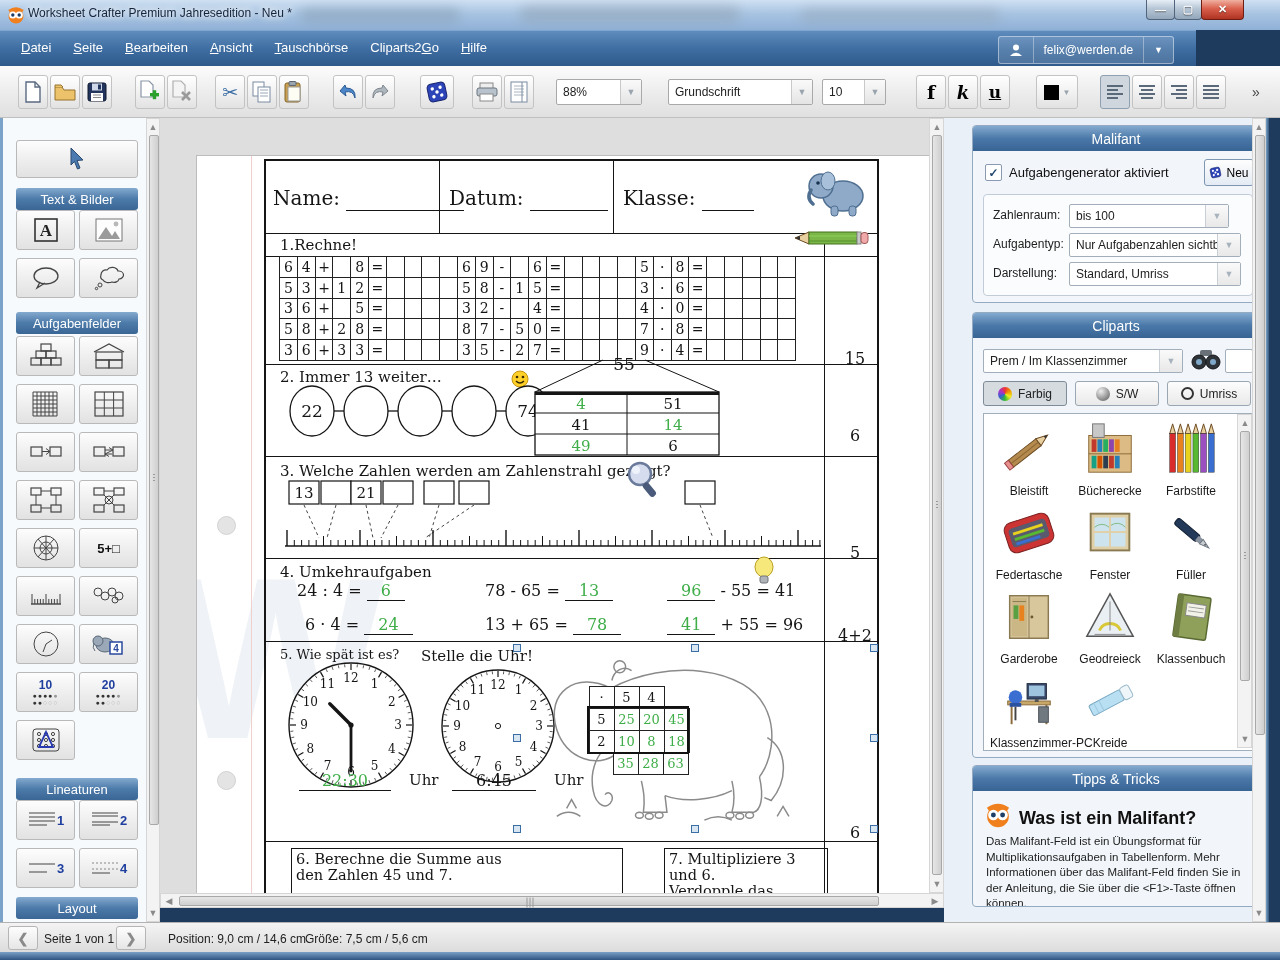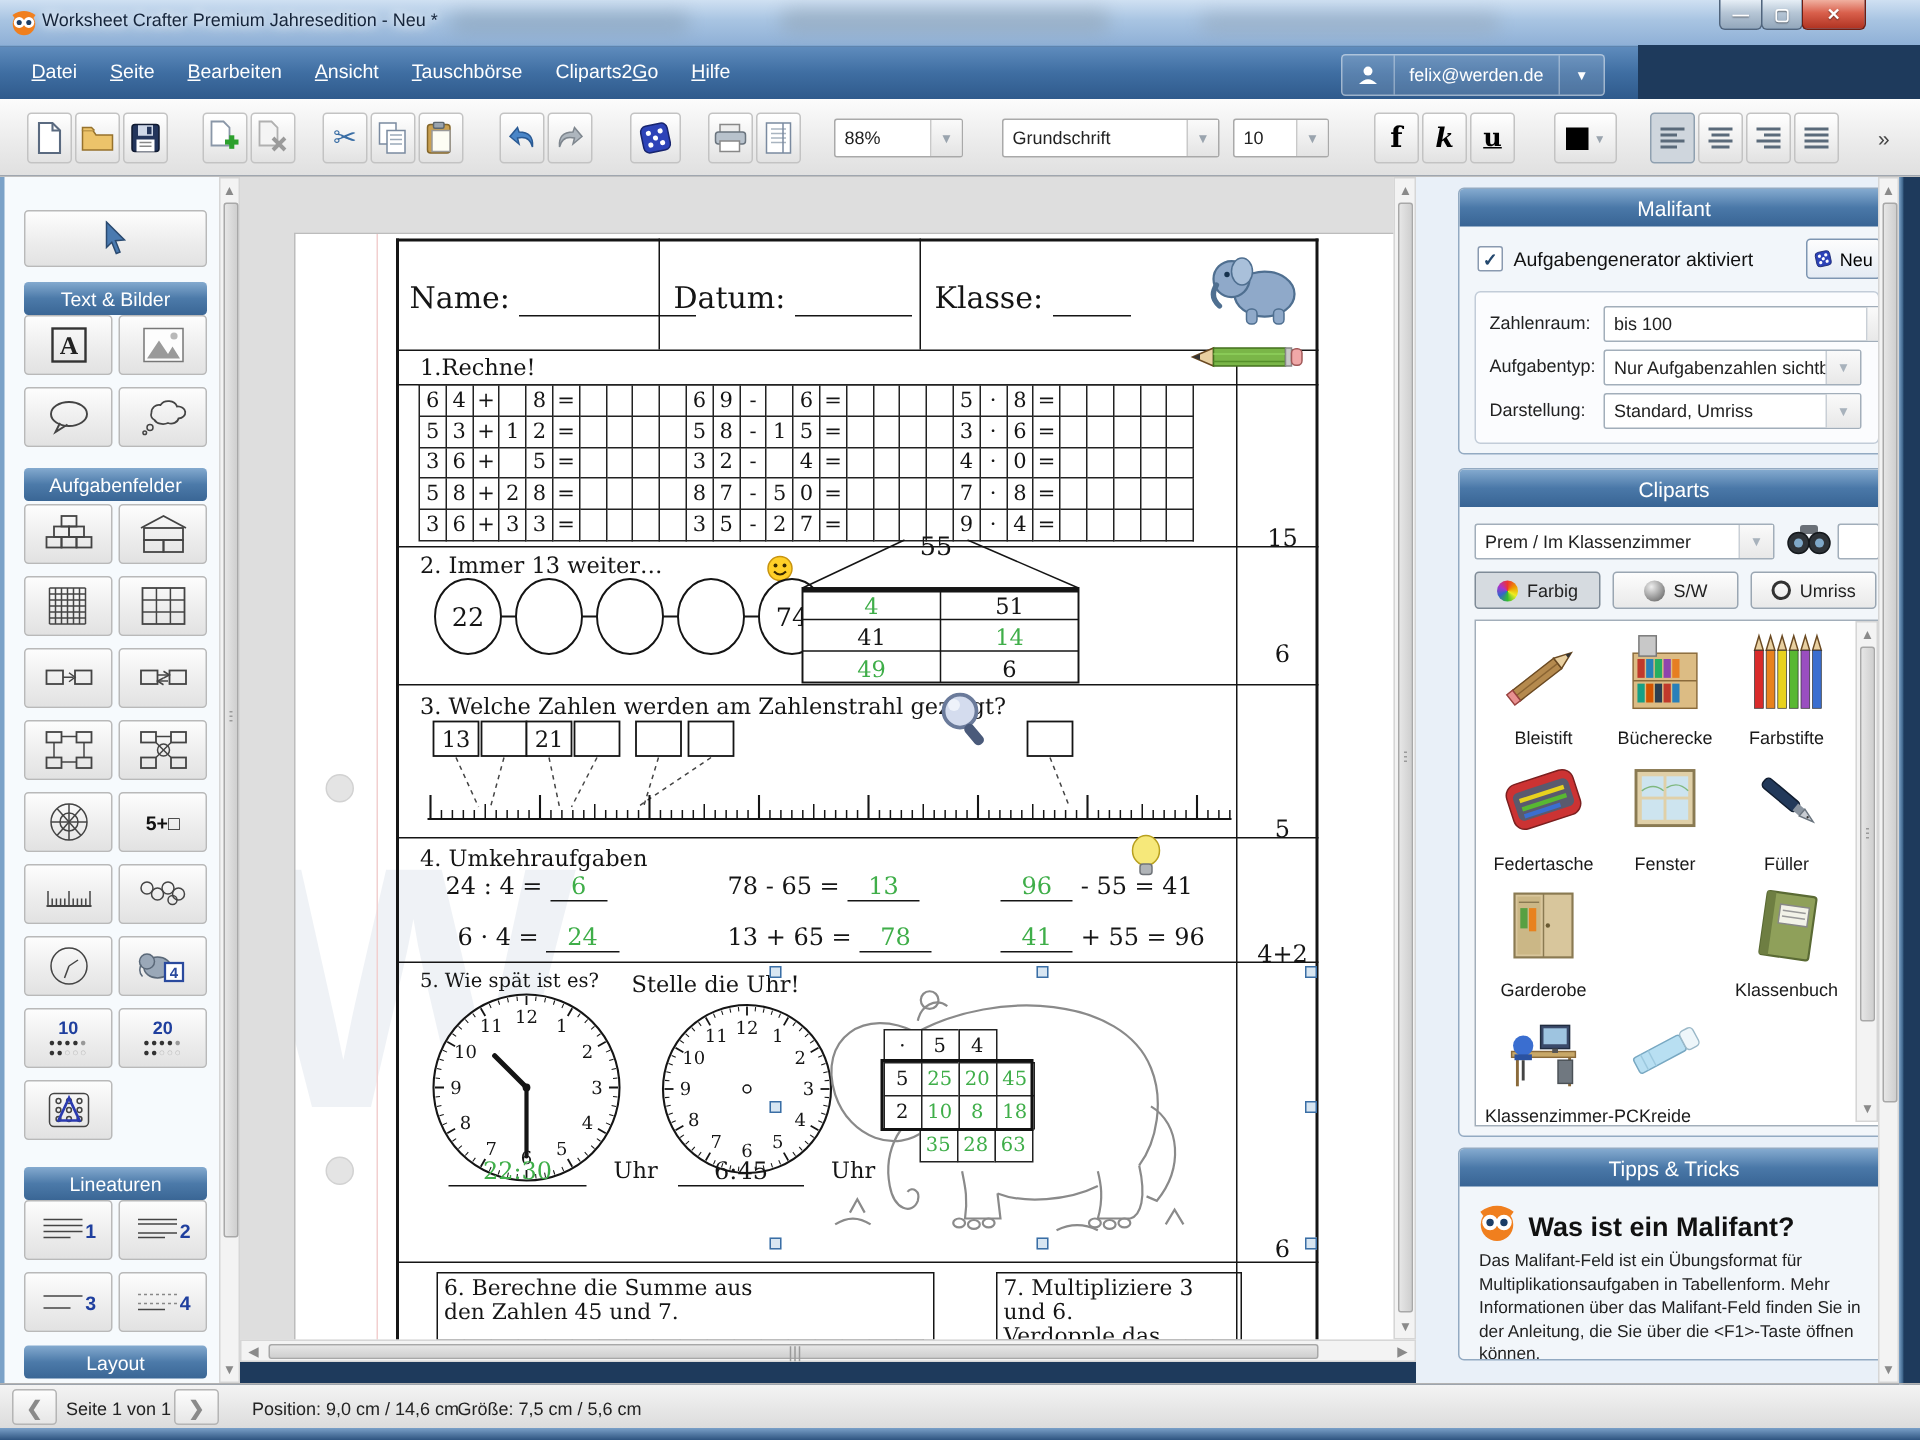--- a/index.html
+++ b/index.html
@@ -11,21 +11,21 @@
     background:linear-gradient(#cfe0f2,#a8c4e2 45%,#8fb0d6);overflow:hidden;}
   .blob{position:absolute;filter:blur(6px);opacity:.45;border-radius:8px;}
   #title-text{left:28px;top:6px;font-size:12px;color:#15243a;
     text-shadow:0 0 6px #fff,0 0 10px #fff;}
   .winbtn{top:0;height:20px;border:1px solid #50647c;border-top:none;
     border-radius:0 0 4px 4px;display:flex;align-items:center;justify-content:center;
     color:#fff;font-size:11px;font-weight:bold;text-shadow:0 1px 1px rgba(0,0,0,.5);
     background:linear-gradient(#e6eef6,#b6c6d6 45%,#93a7bb);box-sizing:border-box;}
   #btn-close{background:linear-gradient(#f0b0a0,#d9604c 45%,#b03322);border-color:#6e1d12;}
   
-  #menubar{left:0;top:30px;width:1092px;height:36px;
+  #menubar{left:0;top:30px;width:1196px;height:36px;
     background:linear-gradient(#5f8cbd,#3f6ea2 50%,#2f5a8c);
     border-top:1px solid #7fa6cf;box-sizing:border-box;}
   .menu-item{display:inline-block;color:#fff;font-size:13px;padding:9px 11px 0 11px;cursor:default;}
   .menu-item u{text-decoration:underline;}
   #account{right:22px;top:5px;height:26px;display:flex;align-items:center;
     background:rgba(255,255,255,.14);border:1px solid rgba(255,255,255,.45);border-radius:3px;}
   #account .seg{padding:0 10px;height:100%;display:flex;align-items:center;}
   #account .sep{width:1px;height:100%;background:rgba(255,255,255,.35);}
   #account-name{color:#fff;font-size:12px;}
   
@@ -1246,21 +1246,21 @@
               <circle cx="12" cy="12" r="2"></circle>
               <circle cx="8" cy="16" r="2"></circle>
               <circle cx="16" cy="16" r="2"></circle>
             </g>
           </g>
         </svg>
       <span>Neu</span>
     </div>
     <div class="abs" style="left:10px;top:68px;width:268px;height:100px;background:#fbfcfe;border:1px solid #c2ccd8;border-radius:4px"></div>
     <div class="rlabel" style="left:20px;top:82px">Zahlenraum:</div>
-    <div class="rcombo" style="left:96px;top:78px;width:199px">
+    <div class="rcombo" style="left:96px;top:78px;width:160px">
       <div class="val">bis 100</div>
         <div class="arr">▼</div>
     </div>
     <div class="rlabel" style="left:20px;top:111px">Aufgabentyp:</div>
     <div class="rcombo" style="left:96px;top:107px;width:172px">
       <div class="val">Nur Aufgabenzahlen sichtbar</div>
         <div class="arr">▼</div>
     </div>
     <div class="rlabel" style="left:20px;top:140px">Darstellung:</div>
     <div class="rcombo" style="left:96px;top:136px;width:172px">
@@ -1370,20 +1370,26 @@
             </svg><div class="lbl">Füller</div></div>
           <div class="tile" style="left: 6px; top: 174px;"><svg width="58" height="58" viewBox="0 0 60 60">
               <rect x="10" y="8" width="40" height="44" fill="#d8c69c" stroke="#8a7a52" stroke-width="1.5"></rect>
               <line x1="30" y1="8" x2="30" y2="52" stroke="#8a7a52"></line>
               <rect x="12" y="10" width="16" height="40" fill="#cbb786"></rect>
               <rect x="14" y="18" width="5" height="14" fill="#58a042"></rect>
               <rect x="20" y="18" width="5" height="16" fill="#e8821e"></rect>
               <circle cx="33" cy="30" r="1.5" fill="#6a5a32"></circle>
               <line x1="13" y1="14" x2="27" y2="14" stroke="#8a7a52"></line>
             </svg><div class="lbl">Garderobe</div></div>
+          <div class="tile" style="left: 87px; top: 174px;"><svg width="58" height="58" viewBox="0 0 60 60">
+              <polygon points="30,6 6,50 54,50" fill="rgba(225,232,238,0.7)" stroke="#555" stroke-width="1.5"></polygon>
+              <path d="M19,44 a12,12 0 0 1 22,0" fill="none" stroke="#d8c838" stroke-width="3"></path>
+              <line x1="30" y1="14" x2="30" y2="44" stroke="#888"></line>
+              <line x1="14" y1="48" x2="46" y2="48" stroke="#888"></line>
+            </svg><div class="lbl">Geodreieck</div></div>
           <div class="tile" style="left: 168px; top: 174px;"><svg width="58" height="58" viewBox="0 0 60 60">
               <g transform="rotate(8 30 30)">
                 <rect x="14" y="8" width="34" height="44" rx="2" fill="#8fa05a" stroke="#5a6a34" stroke-width="1.5"></rect>
                 <rect x="14" y="8" width="6" height="44" fill="#6e7e42"></rect>
                 <rect x="24" y="16" width="20" height="13" fill="#f2f2e8" stroke="#888"></rect>
                 <line x1="26" y1="20" x2="42" y2="20" stroke="#999"></line>
                 <line x1="26" y1="24" x2="42" y2="24" stroke="#999"></line>
               </g>
             </svg><div class="lbl">Klassenbuch</div></div>
           <div class="tile" style="left: 6px; top: 258px;"><svg width="58" height="58" viewBox="0 0 60 60">

